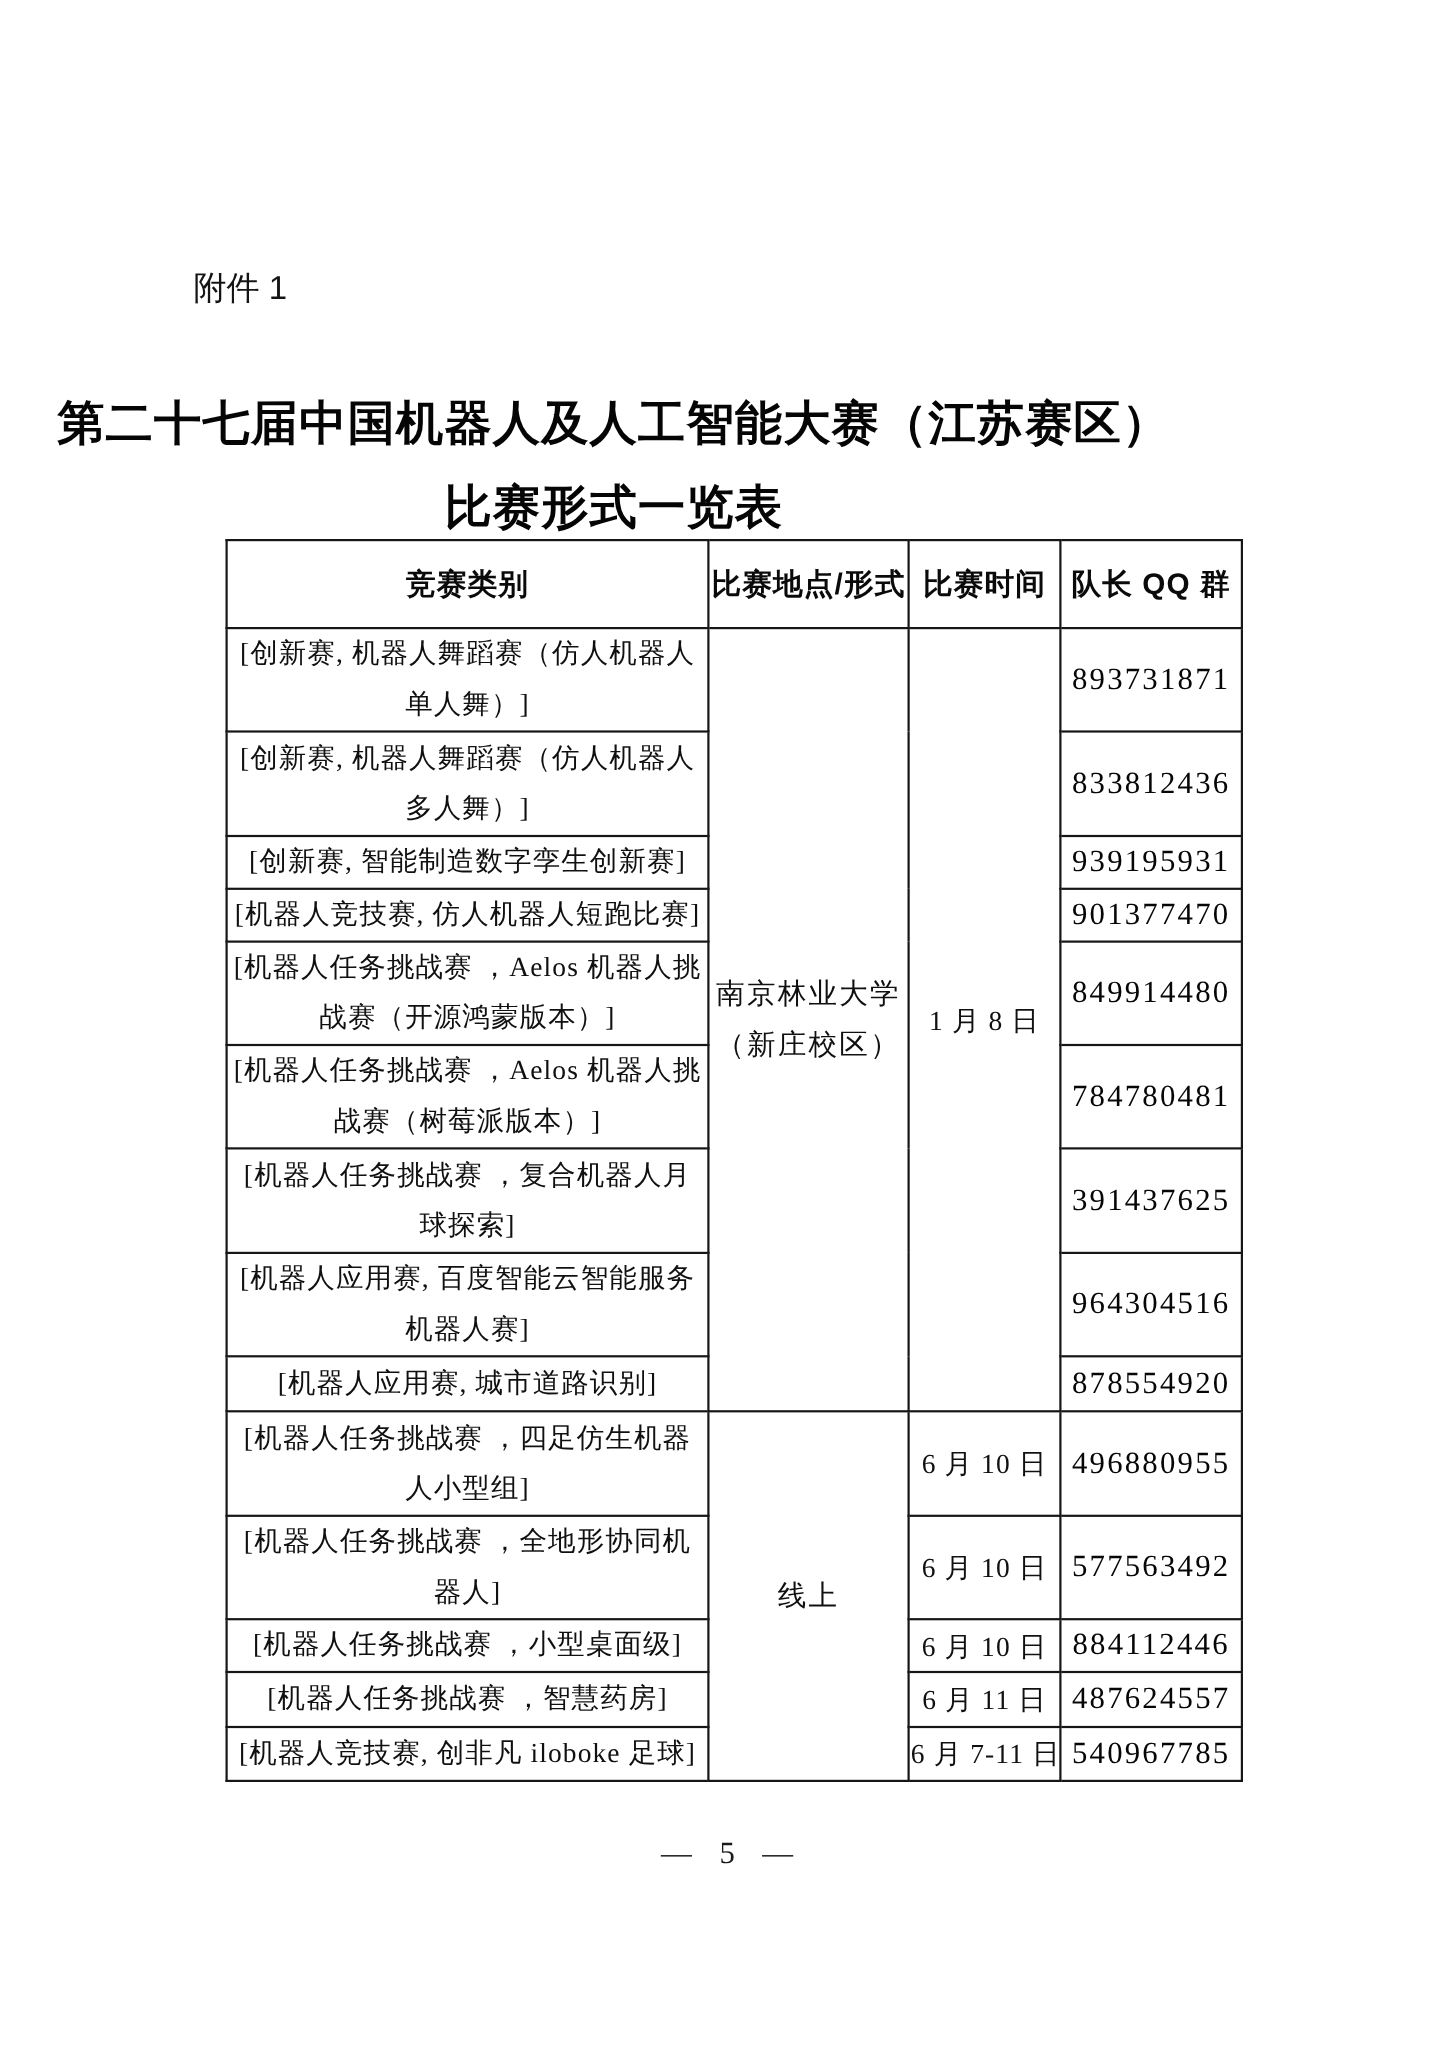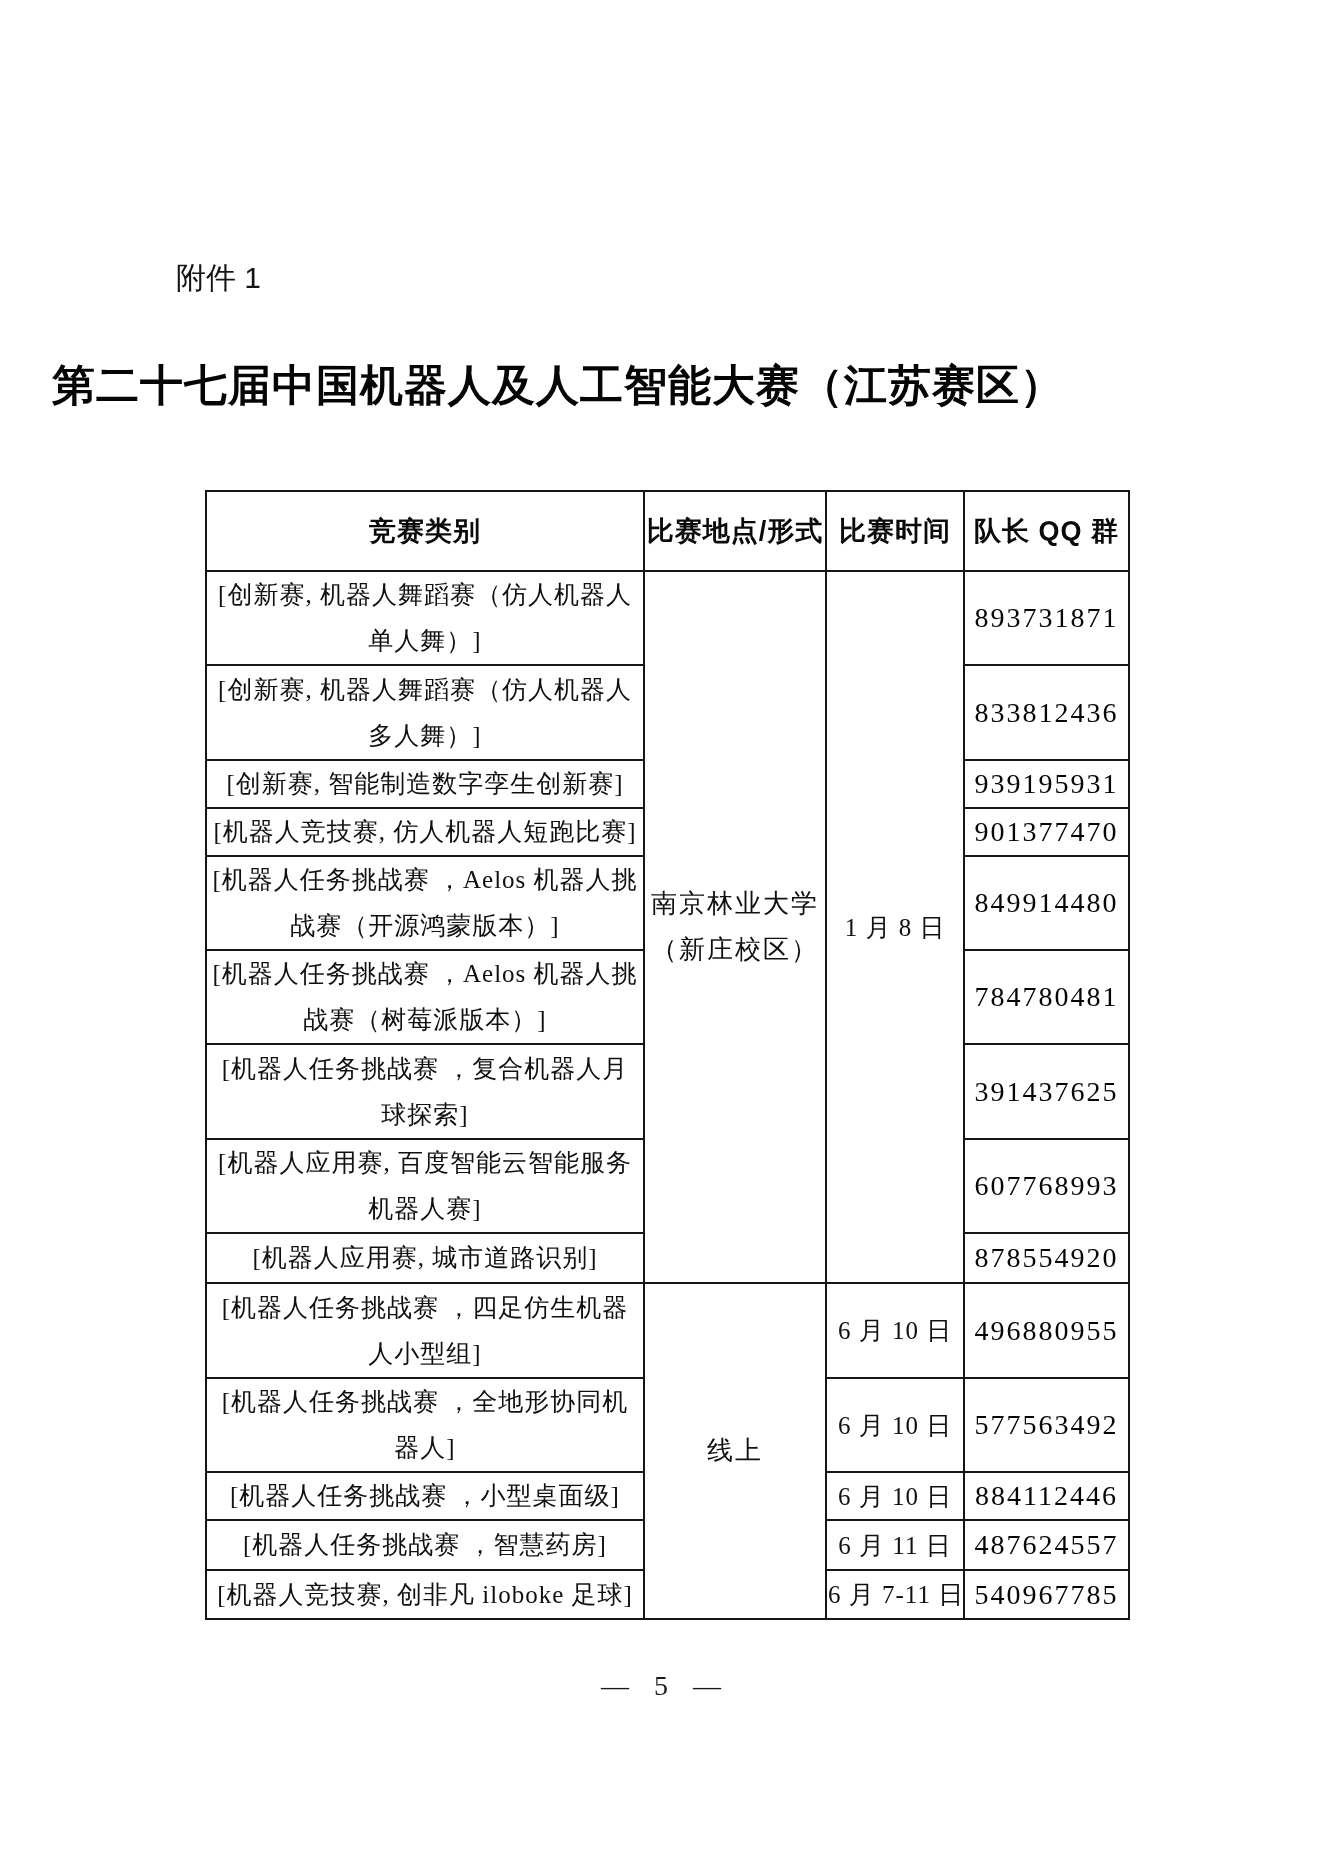--- a/index.html
+++ b/index.html
@@ -4,21 +4,21 @@
 <style>
   html,body { margin:0; padding:0; }
   body {
     width:1322px; height:1870px;
     background:#ffffff;
     position:relative;
     font-family:"Liberation Serif","DejaVu Serif",serif;
     color:#000;
   }
   .attachment {
-    position:absolute; left:176px; top:258px;
+    position:absolute; left:176px; top:242px;
     font-family:"Liberation Sans","DejaVu Sans",sans-serif;
     font-size:30px; color:#141414;
   }
   .title-block {
     position:absolute; left:0; top:348px; width:1116px;
     text-align:center;
     font-weight:bold;
     font-size:43px; line-height:76px; letter-spacing:1px;
     color:#050505;
   }
@@ -80,20 +80,21 @@
     color:#1a1a1a;
   }
 </style>
 </head>
 <body>
 
 <div class="attachment">附件 1</div>
 
 <div class="title-block">
   <div>第二十七届中国机器人及人工智能大赛（江苏赛区）</div>
+  <div>比赛形式一览表</div>
 </div>
 
 <table class="doc-table">
   <colgroup>
     <col style="width:438px">
     <col style="width:182px">
     <col style="width:138px">
     <col style="width:165px">
   </colgroup>
   <thead>
@@ -137,21 +138,21 @@
         <td class="qq">784780481</td>
       </tr>
       <tr style="height: 95px;">
         <td class="cat">[机器人任务挑战赛 ，复合机器人月
 球探索]</td>
         <td class="qq">391437625</td>
       </tr>
       <tr style="height: 91px;">
         <td class="cat">[机器人应用赛, 百度智能云智能服务
 机器人赛]</td>
-        <td class="qq">607768993</td>
+        <td class="qq">964304516</td>
       </tr>
       <tr style="height: 50px;">
         <td class="cat">[机器人应用赛, 城市道路识别]</td>
         <td class="qq">878554920</td>
       </tr>
       <tr style="height: 95px;">
         <td class="cat">[机器人任务挑战赛 ，四足仿生机器
 人小型组]</td>
         <td class="loc" rowspan="5">线上</td>
         <td class="time">6 月 10 日</td>

